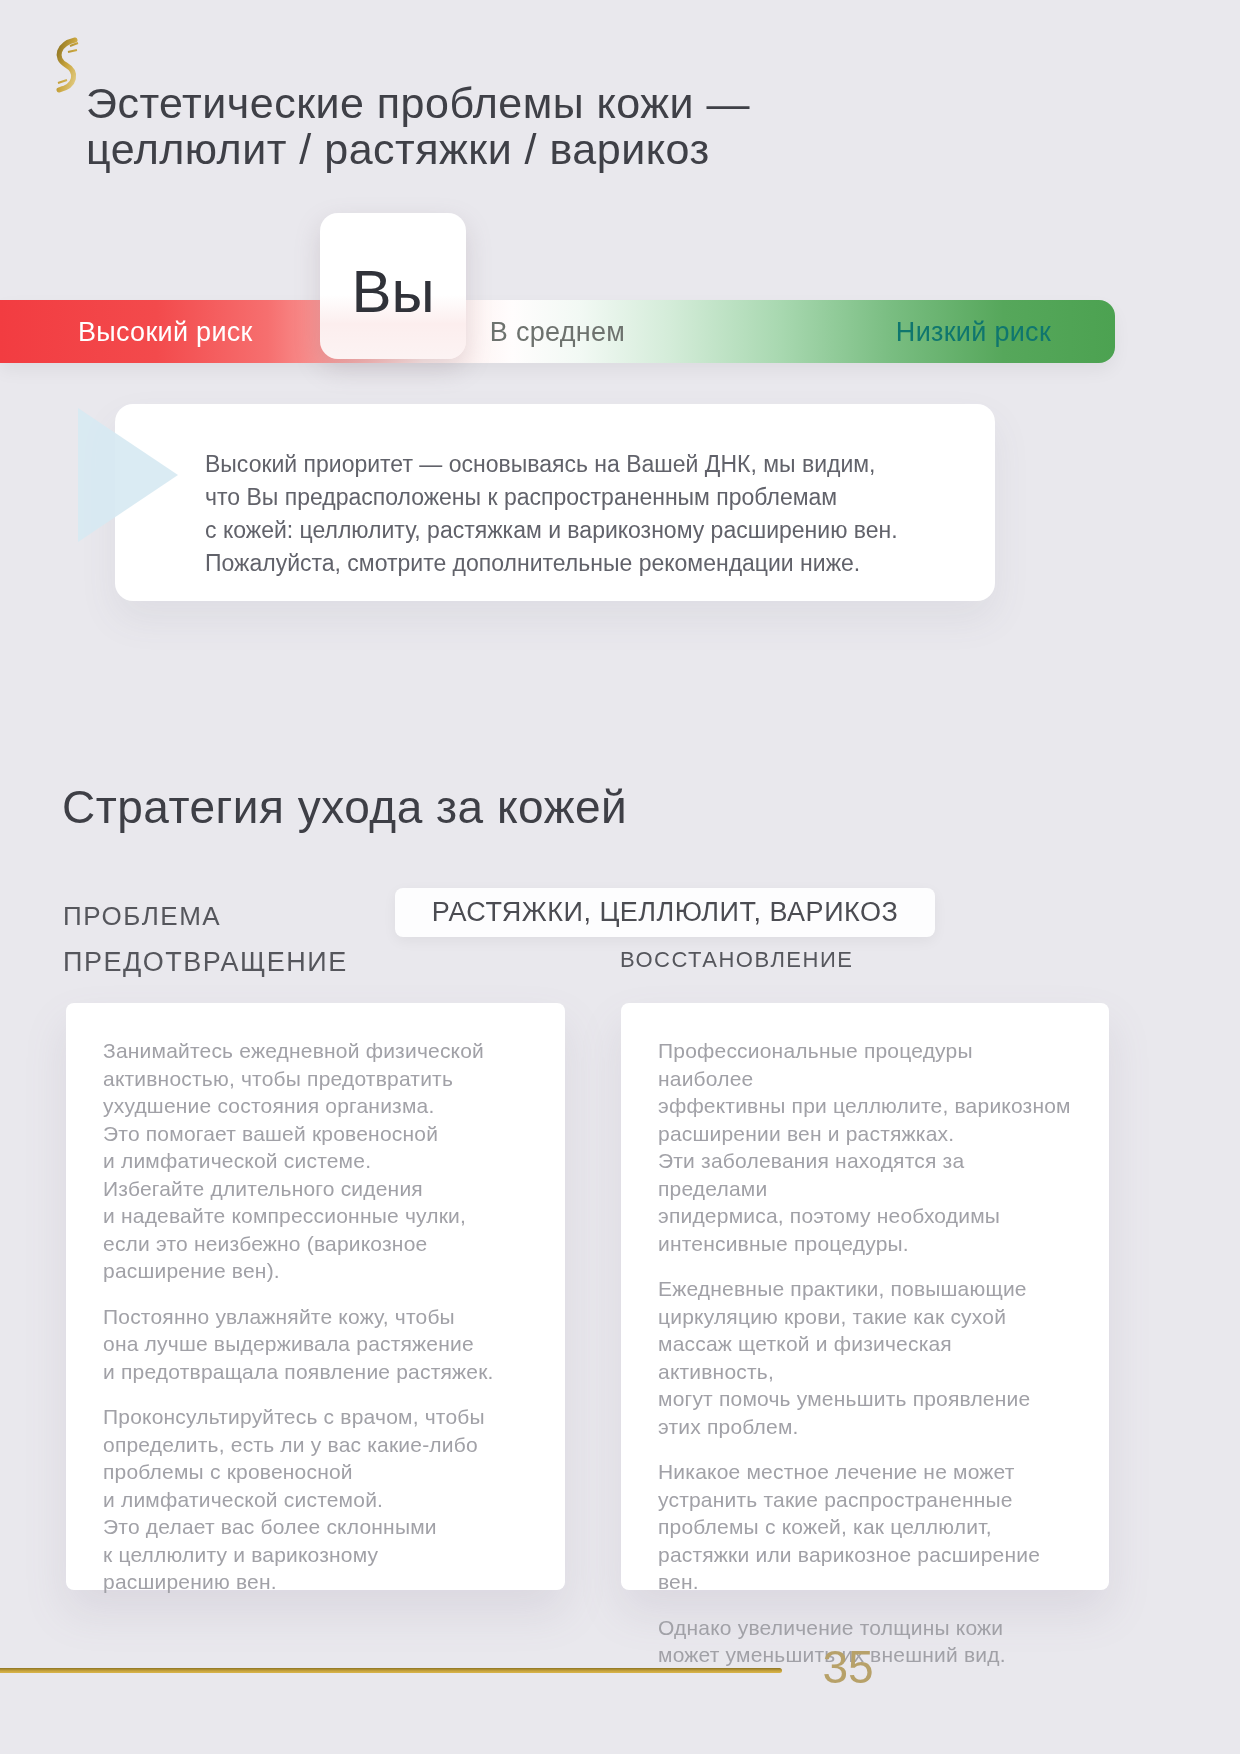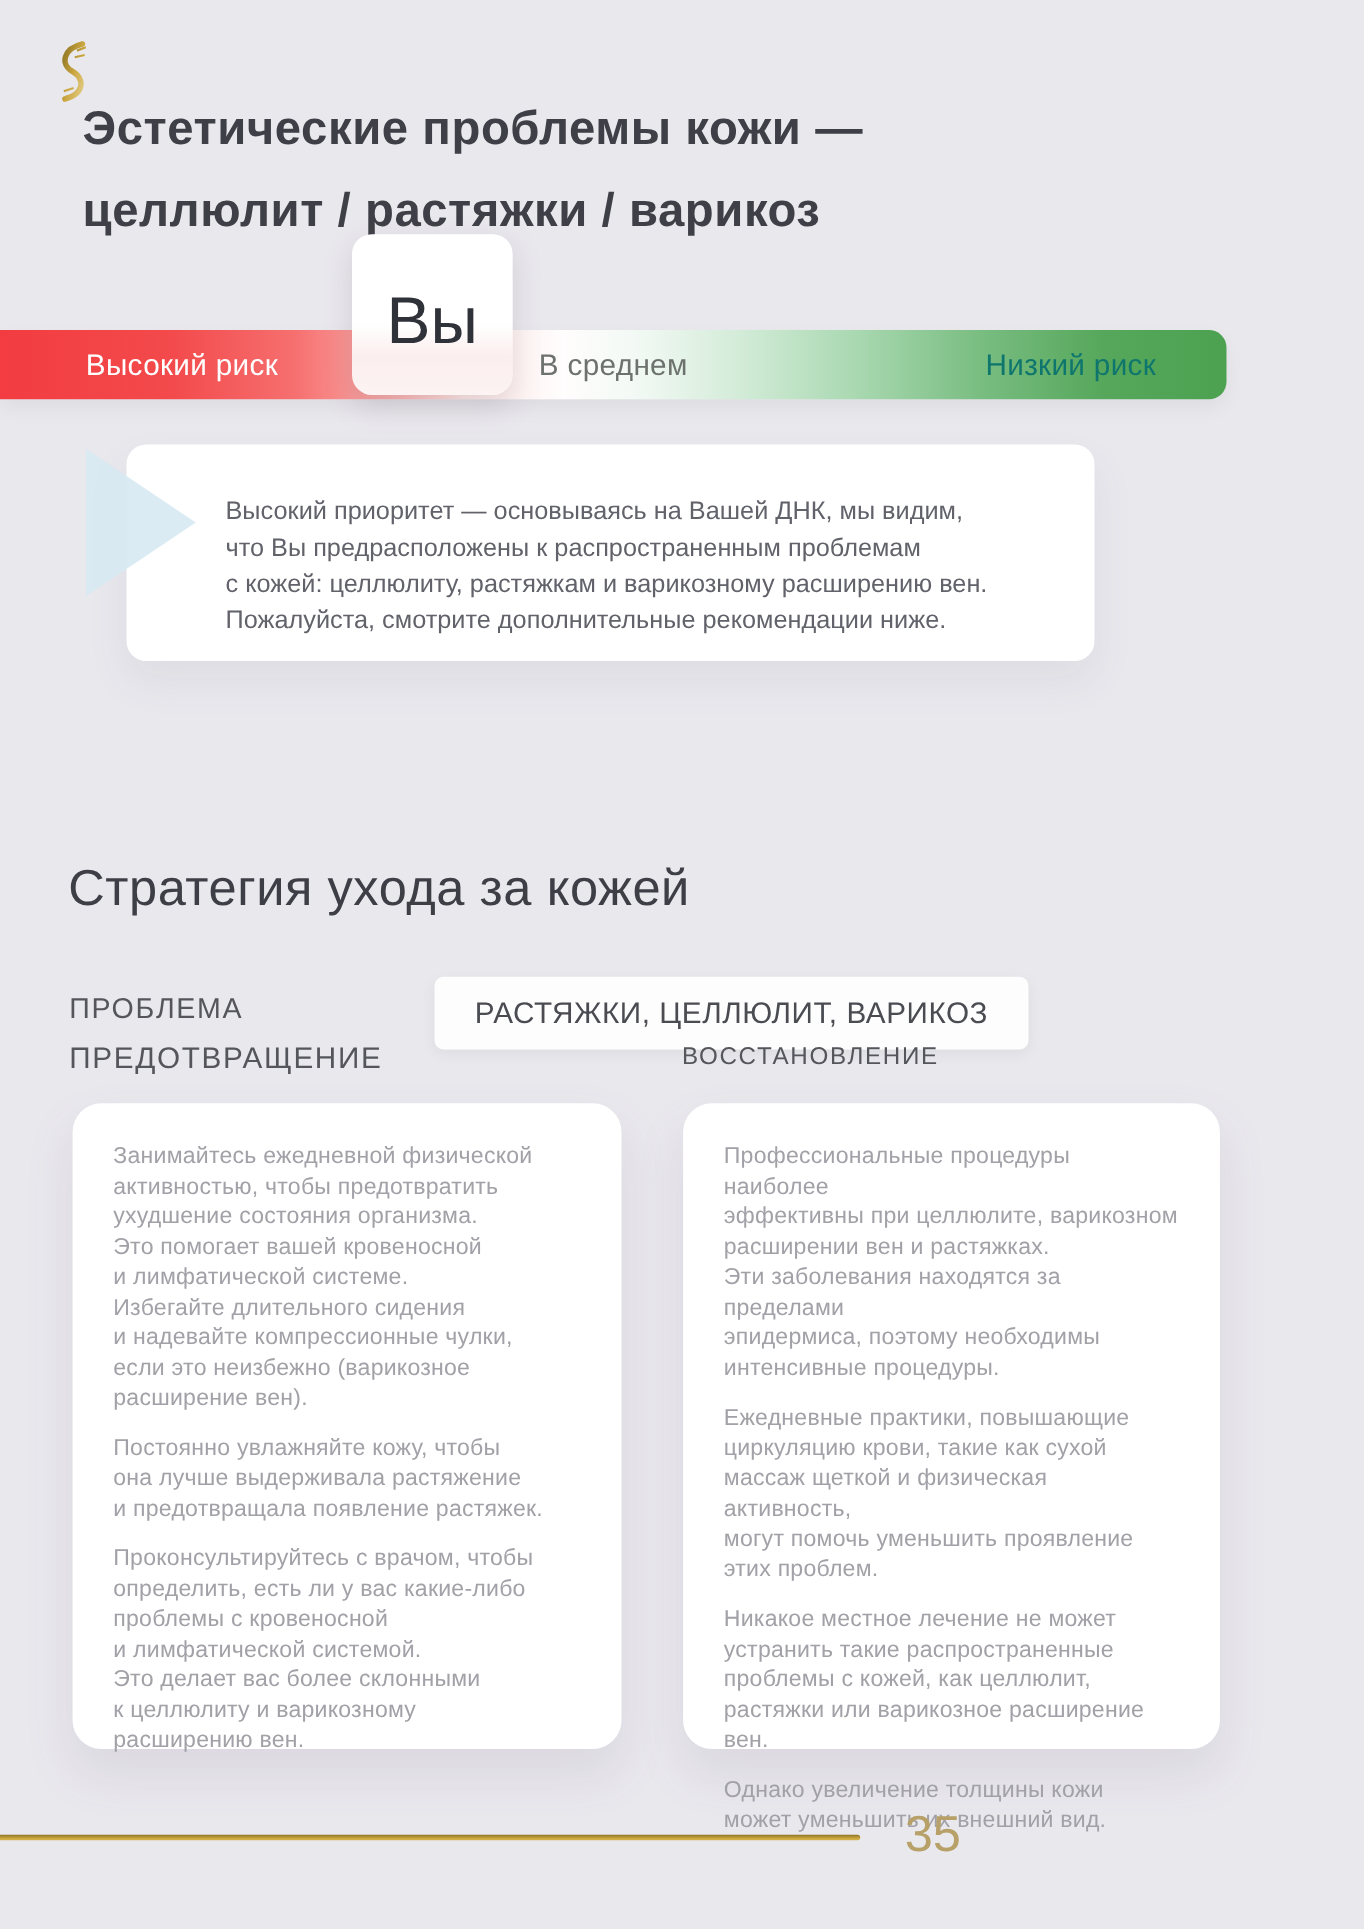--- a/index.html
+++ b/index.html
@@ -3,22 +3,22 @@
 <meta charset="utf-8">
 <style>
   html,body { margin:0; padding:0; background:#d8d7dc; }
   .page {
     position:relative; width:1240px; height:1754px; margin:0 auto;
     background:#e9e8ed; overflow:hidden;
     font-family:"Liberation Sans","DejaVu Sans",sans-serif;
   }
   .logo { position:absolute; left:46px; top:36px; width:40px; height:58px; }
   .title {
-    position:absolute; left:75px; top:80px; margin:0;
-    font-size:43px; line-height:74px; font-weight:700; letter-spacing:0.5px;
+    position:absolute; left:86px; top:80px; margin:0;
+    font-size:43px; line-height:46px; font-weight:400; letter-spacing:0.5px;
     color:#3f4047; white-space:pre-line;
   }
   
   .risk-scale { position:absolute; left:0; top:300px; width:1115px; height:63px; }
   .risk-bar {
     position:absolute; inset:0; border-radius:0 16px 16px 0;
     background:linear-gradient(90deg,
       #f23c41 0%, #f34a4c 14%, #f66f6f 24%, #fbb7b4 33%, #fde9e7 38%,
       #fffdfd 46%, #f2f9f4 52%, #d4ecd9 60%, #a8d8b0 70%, #79bd81 80%,
       #56a75b 90%, #4ca251 100%);
@@ -50,29 +50,29 @@
   
   .section-title {
     position:absolute; left:62px; top:780px; margin:0;
     font-size:46px; font-weight:200; letter-spacing:0.5px; color:#3e3f46;
   }
   .caps-label { position:absolute; font-weight:300; letter-spacing:1.5px; color:#55565c; }
   .problem-label   { left:63px;  top:901px; font-size:26px; }
   .prevention-label{ left:63px;  top:947px; font-size:27px; }
   .recovery-label  { left:620px; top:947px; font-size:22px; }
   .problem-pill {
-    position:absolute; left:395px; top:888px; width:540px; height:66px;
+    position:absolute; left:395px; top:888px; width:540px; height:49px;
     background:#fdfdfe; border-radius:8px;
     box-shadow:0 4px 14px rgba(0,0,0,0.05);
     display:flex; align-items:center; justify-content:center;
     font-size:27px; letter-spacing:0.5px; color:#4b4c52; font-weight:300;
   }
   .card {
     position:absolute; top:1003px; height:587px; background:#ffffff;
-    border-radius:26px; box-shadow:0 22px 44px rgba(120,110,140,0.13);
+    border-radius:8px; box-shadow:0 22px 44px rgba(120,110,140,0.13);
   }
   .card.prevention { left:66px;  width:499px; }
   .card.recovery   { left:621px; width:488px; }
   .card-body { padding:34px 38px 0 37px; }
   .card-body p {
     margin:0 0 18px; font-size:21px; line-height:27.5px; letter-spacing:0.2px;
     color:#a1a1a7; white-space:pre-line;
   }
   
   .footer-rule {

